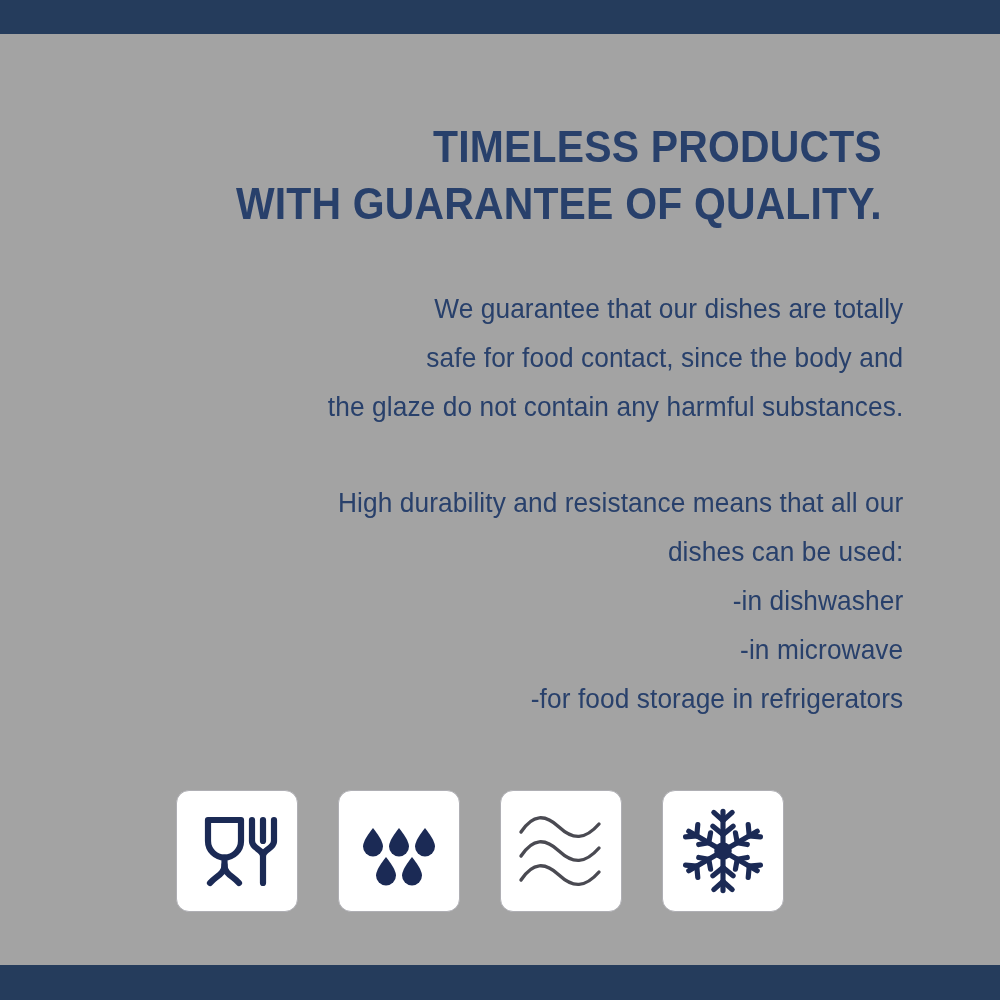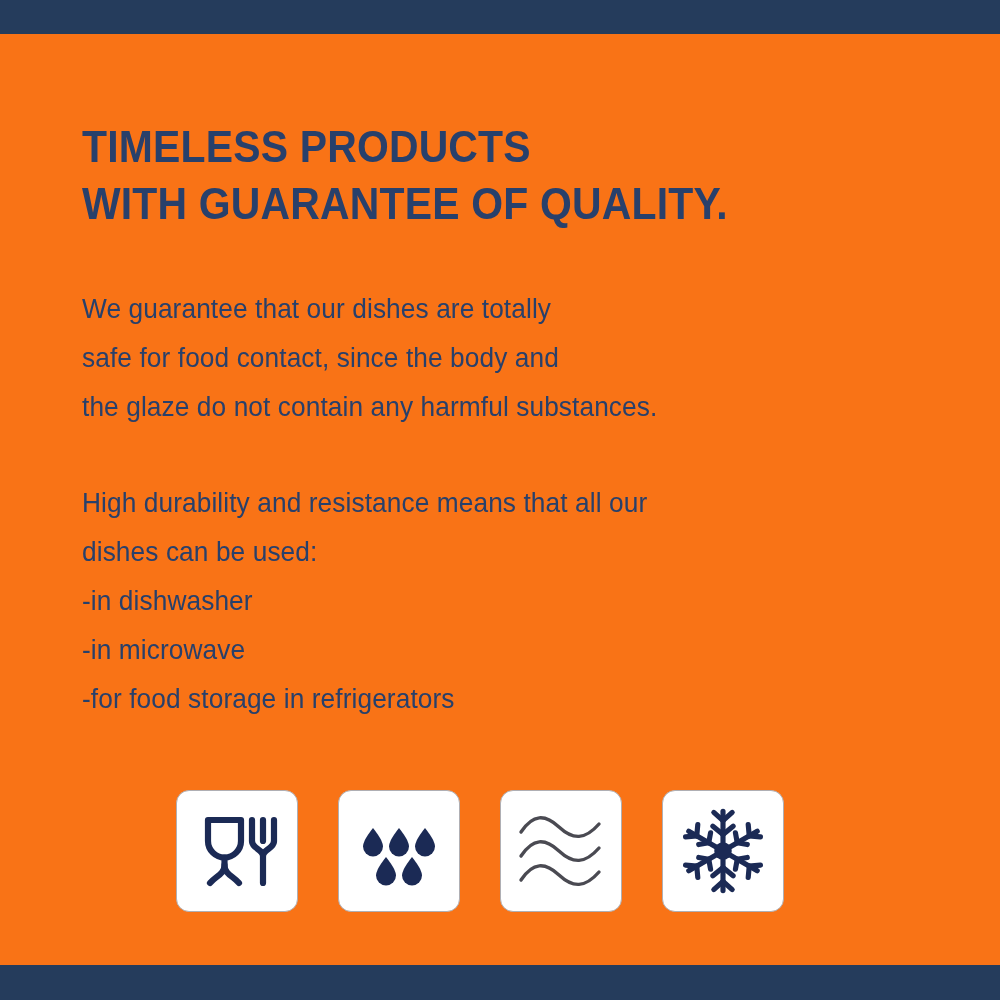--- a/index.html
+++ b/index.html
@@ -9,22 +9,23 @@
     background: #ffffff;
   }
   body {
     font-family: "Liberation Sans", "DejaVu Sans", sans-serif;
     -webkit-font-smoothing: antialiased;
   }
   .page {
     position: relative;
     width: 1000px;
     height: 1000px;
-    background: #f97316;
+    background: #a3a3a3;
     overflow: hidden;
+    text-align: right;
   }
 
   
   .band {
     position: absolute;
     left: 0;
     width: 1000px;
     background: #253C5C;
   }
   .band-top    { top: 0;   height: 34px; }

